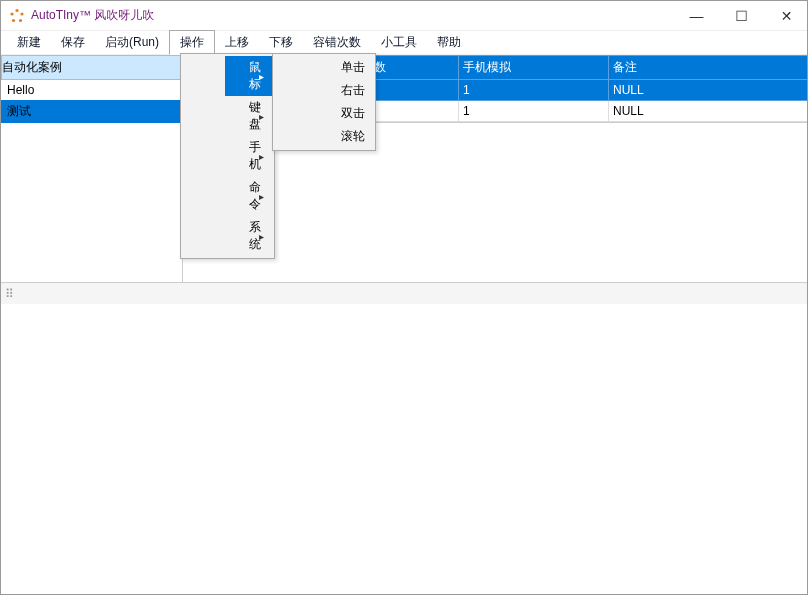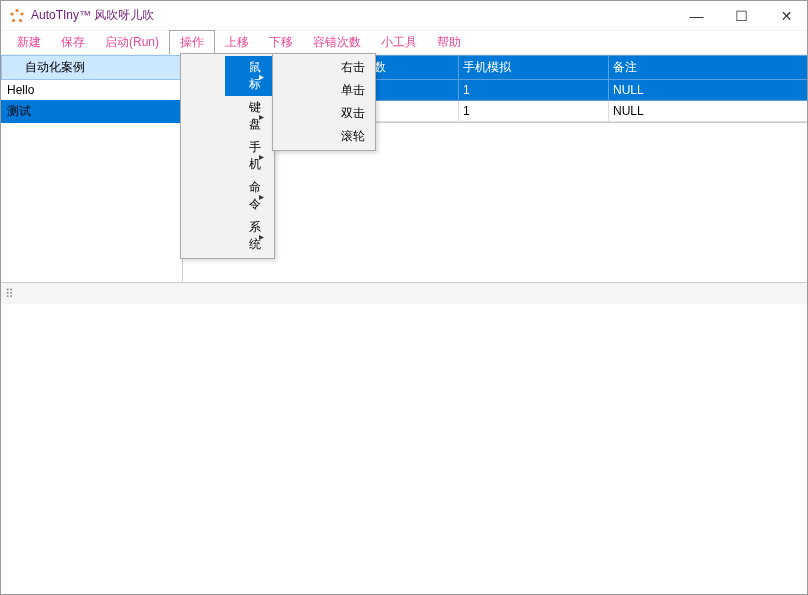--- a/index.html
+++ b/index.html
@@ -52,21 +52,21 @@
       background: #fff;
       border-bottom: 1px solid #eee;
       position: relative;
       z-index: 10;
     }
     .menu-item {
       padding: 0 10px;
       display: flex;
       align-items: center;
       font-size: 12px;
-      color: #ec4899;
+      color: #0f172a;
       cursor: default;
       position: relative;
     }
     .menu-item.open {
       background: #fff;
       border: 1px solid #aaa;
       border-bottom: 1px solid #fff;
       margin-top: -1px;
       margin-bottom: -1px;
       z-index: 20;
@@ -80,21 +80,21 @@
     .sidebar {
       width: 182px;
       background: #fff;
       border-right: 1px solid #ccc;
       display: flex;
       flex-direction: column;
     }
     .sidebar-header {
       background: #cce8ff;
       border: 1px solid #99c2e8;
-      padding: 3px 23px;
+      padding: 3px 0;
       font-size: 12px;
     }
     .sidebar-item {
       padding: 3px 6px;
       font-size: 12px;
     }
     .sidebar-item.selected {
       background: #0078d7;
       color: #000000;
     }
@@ -290,26 +290,26 @@
       <span class="arrow">▸</span>
     </div>
     <div class="dd-item">
       <span>系统</span>
       <span class="arrow">▸</span>
     </div>
   </div>
 
   <div class="dropdown sub">
     <div class="dd-item">
+      <span>单击</span>
+    </div>
+    <div class="dd-item">
       <span>右击</span>
     </div>
     <div class="dd-item">
-      <span>单击</span>
-    </div>
-    <div class="dd-item">
       <span>双击</span>
     </div>
     <div class="dd-item">
       <span>滚轮</span>
     </div>
   </div>
 
 </div>
 
 </body></html>

